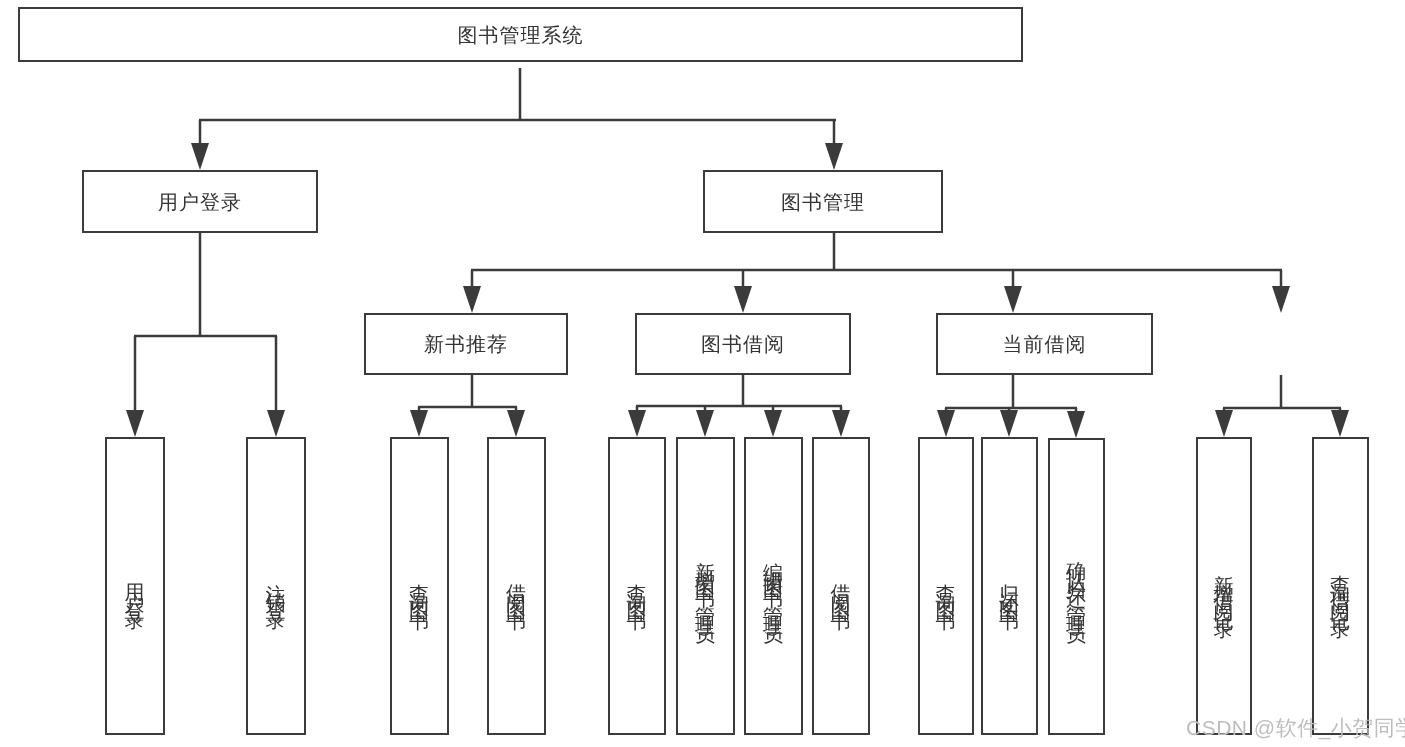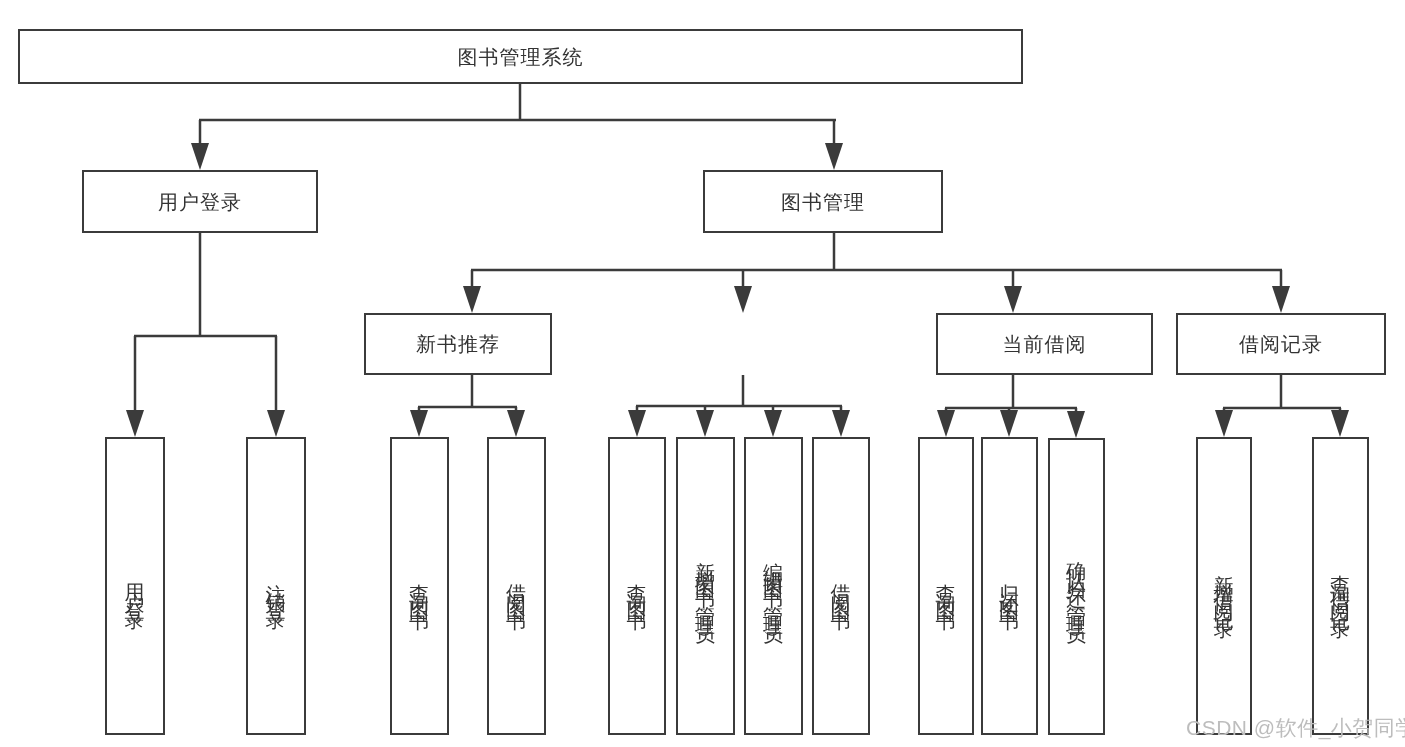--- a/index.html
+++ b/index.html
@@ -124,28 +124,28 @@
     <g>
       <line class="cl" x1="1281" y1="375" x2="1281" y2="409"></line>
       <line class="cl" x1="1223" y1="408" x2="1341" y2="408"></line>
       <line class="cl" x1="1224" y1="408" x2="1224" y2="431"></line>
       <polygon class="ah" points="1215,410 1233,410 1224,437"></polygon>
       <line class="cl" x1="1340" y1="408" x2="1340" y2="431"></line>
       <polygon class="ah" points="1331,410 1349,410 1340,437"></polygon>
     </g>
   </svg>
 
-  <div class="box h" style="left:18px; top:29px; width:1005px; height:55px;">图书管理系统</div>
+  <div class="box h" style="left:18px; top:7px; width:1005px; height:55px;">图书管理系统</div>
 
   <div class="box h" style="left:82px; top:170px; width:236px; height:63px;">用户登录</div>
   <div class="box h" style="left:703px; top:170px; width:240px; height:63px;">图书管理</div>
 
-  <div class="box h" style="left:364px; top:313px; width:188px; height:62px;">新书推荐</div>
+  <div class="box h" style="left:364px; top:313px; width:204px; height:62px;">新书推荐</div>
+  <div class="box h" style="left:635px; top:313px; width:216px; height:62px;">图书借阅</div>
   <div class="box h" style="left:936px; top:313px; width:217px; height:62px;">当前借阅</div>
-  <div class="box h" style="left:1176px; top:313px; width:210px; height:62px;">借阅记录</div>
 
   <div class="box v" style="left:105px; top:437px; width:60px; height:298px;">用户登录</div>
   <div class="box v" style="left:246px; top:437px; width:60px; height:298px;">注销登录</div>
 
   <div class="box v" style="left:390px; top:437px; width:59px; height:298px;">查询图书</div>
   <div class="box v" style="left:487px; top:437px; width:59px; height:298px;">借阅图书</div>
 
   <div class="box v" style="left:608px; top:437px; width:58px; height:298px;">查询图书</div>
   <div class="box v" style="left:676px; top:437px; width:59px; height:298px;">新增图书（管理员）</div>
   <div class="box v" style="left:744px; top:437px; width:59px; height:298px;">编辑图书（管理员）</div>

